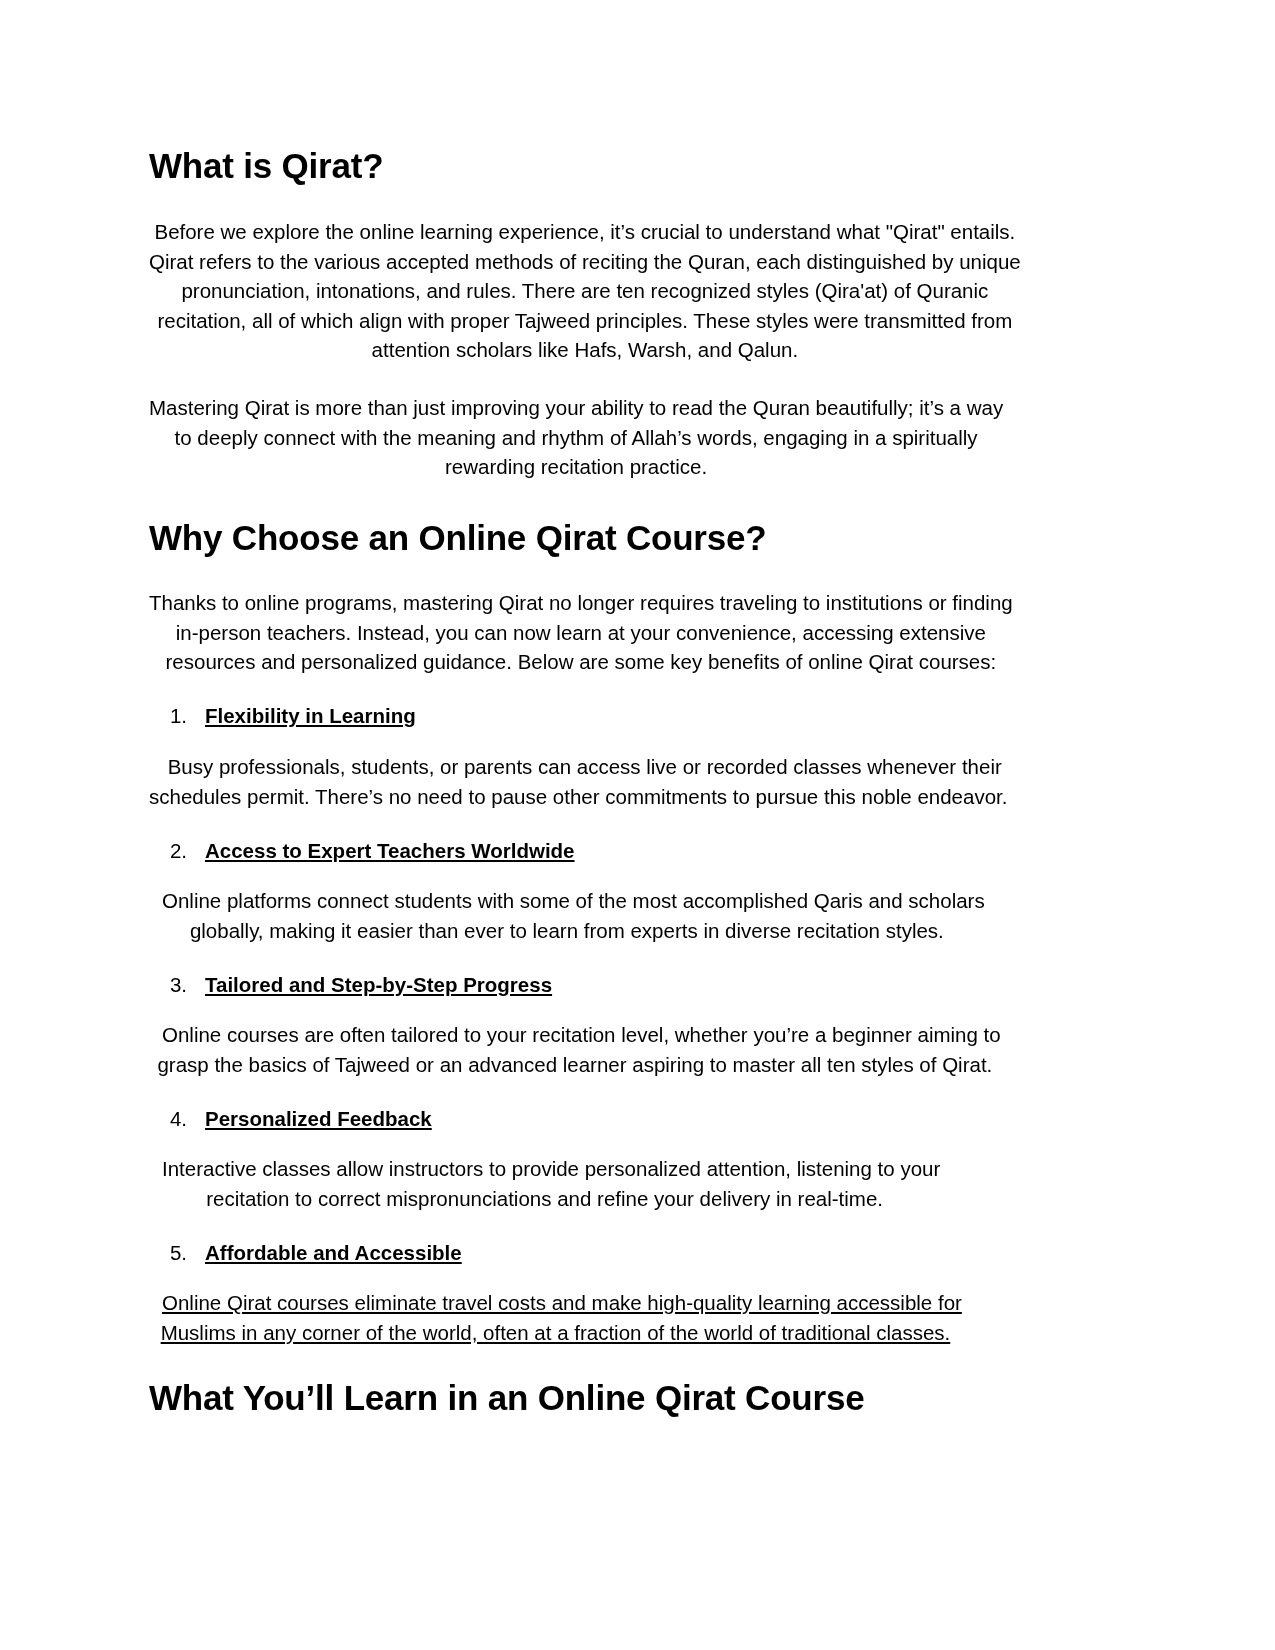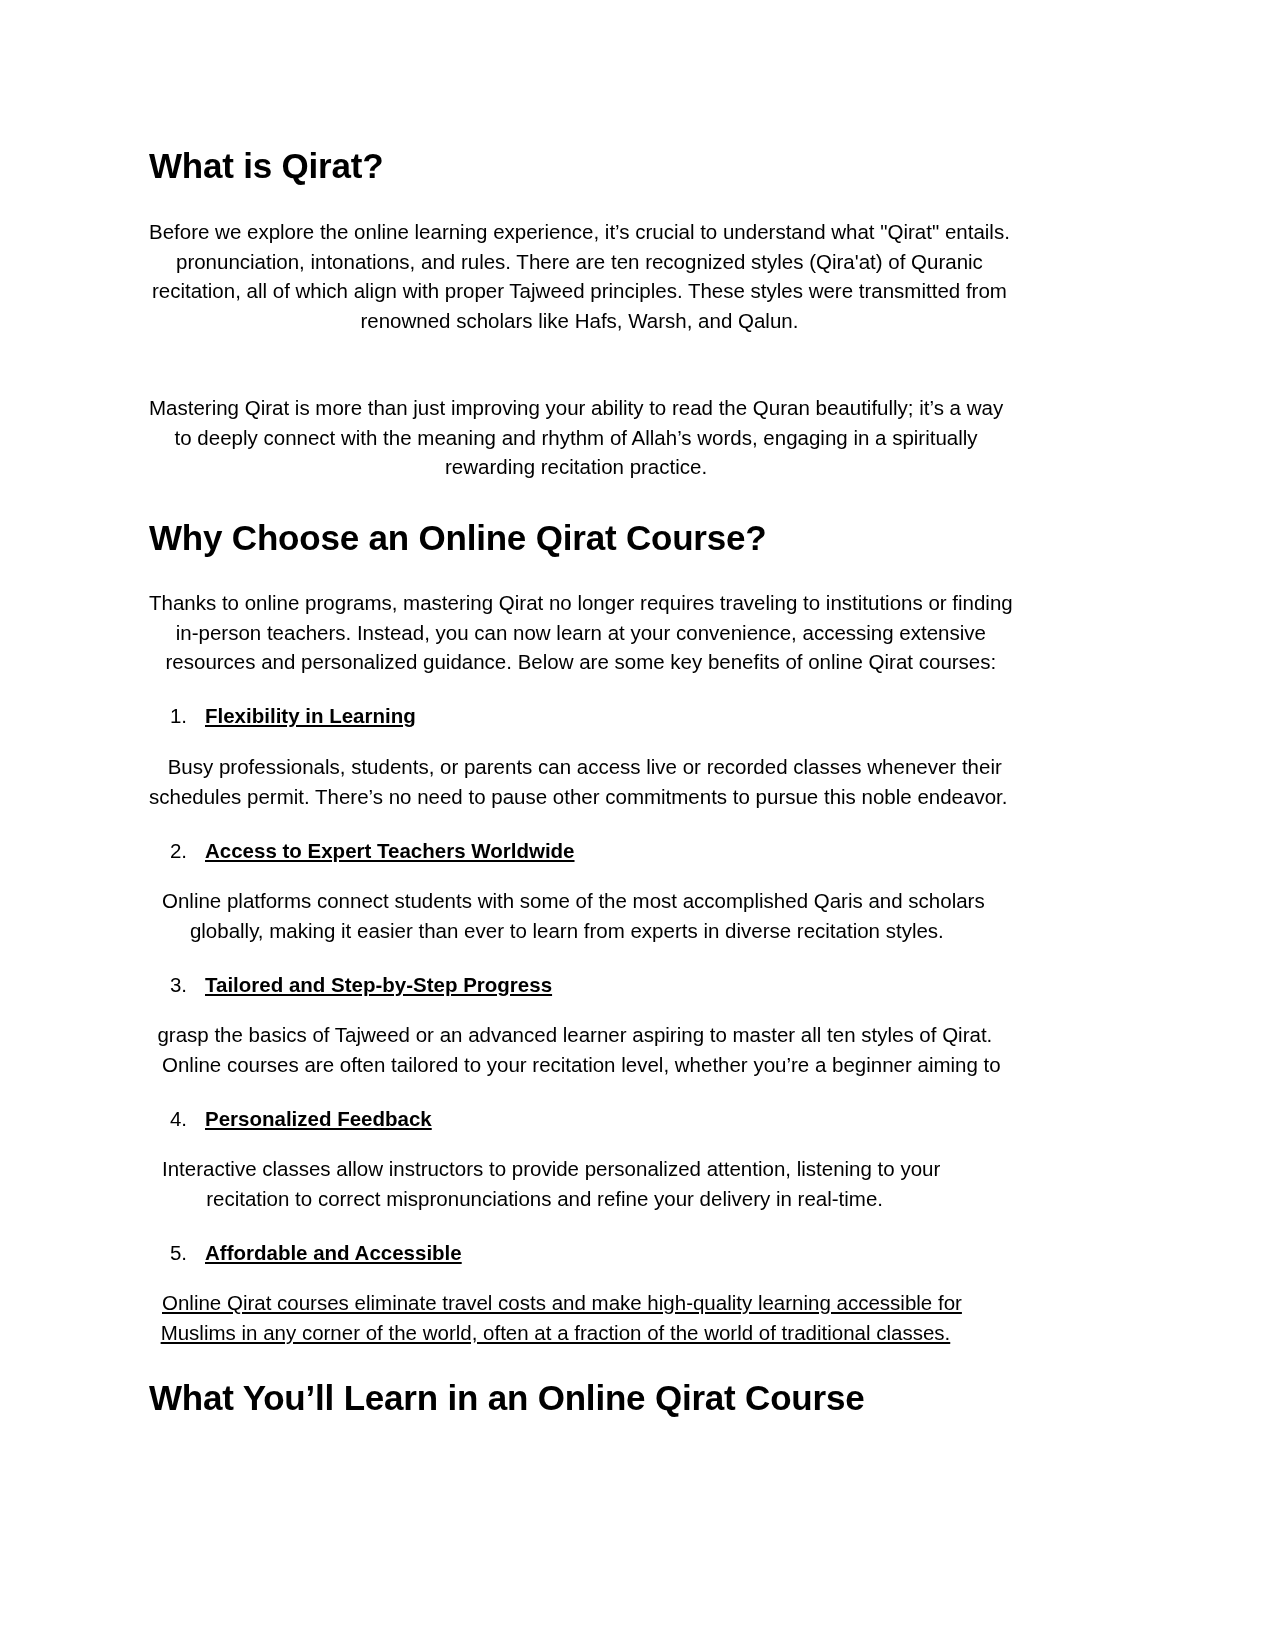--- a/index.html
+++ b/index.html
@@ -15,23 +15,24 @@
 </style>
 </head>
 <body>
 
 <div class="page">
 
   <h1 class="abs" style="top:146px;">What is Qirat?</h1>
 
   <div class="abs para" style="top:217px;">
     <span class="ln">Before we explore the online learning experience, it’s crucial to understand what "Qirat" entails.</span>
+    <span class="ln">Qirat refers to the various accepted methods of reciting the Quran, each distinguished by unique</span>
     <span class="ln">pronunciation, intonations, and rules. There are ten recognized styles (Qira'at) of Quranic</span>
     <span class="ln">recitation, all of which align with proper Tajweed principles. These styles were transmitted from</span>
-    <span class="ln">renowned scholars like Hafs, Warsh, and Qalun.</span>
+    <span class="ln">attention scholars like Hafs, Warsh, and Qalun.</span>
   </div>
 
   <div class="abs para" style="top:393px;">
     <span class="ln">Mastering Qirat is more than just improving your ability to read the Quran beautifully; it’s a way</span>
     <span class="ln">to deeply connect with the meaning and rhythm of Allah’s words, engaging in a spiritually</span>
     <span class="ln">rewarding recitation practice.</span>
   </div>
 
   <h1 class="abs" style="top:518px;">Why Choose an Online Qirat Course?</h1>
 
@@ -54,22 +55,22 @@
   </div>
   <div class="abs para" style="top:886px;">
     <span class="ln indent">Online platforms connect students with some of the most accomplished Qaris and scholars</span>
     <span class="ln">globally, making it easier than ever to learn from experts in diverse recitation styles.</span>
   </div>
 
   <div class="abs item" style="top:972px;">
     <span class="num">3.</span><span>Tailored and Step-by-Step Progress</span>
   </div>
   <div class="abs para" style="top:1020px;">
+    <span class="ln indent">Online courses are often tailored to your recitation level, whether you’re a beginner aiming to</span>
     <span class="ln">grasp the basics of Tajweed or an advanced learner aspiring to master all ten styles of Qirat.</span>
-    <span class="ln indent">Online courses are often tailored to your recitation level, whether you’re a beginner aiming to</span>
   </div>
 
   <div class="abs item" style="top:1106px;">
     <span class="num">4.</span><span>Personalized Feedback</span>
   </div>
   <div class="abs para" style="top:1154px;">
     <span class="ln indent">Interactive classes allow instructors to provide personalized attention, listening to your</span>
     <span class="ln">recitation to correct mispronunciations and refine your delivery in real-time.</span>
   </div>
 

